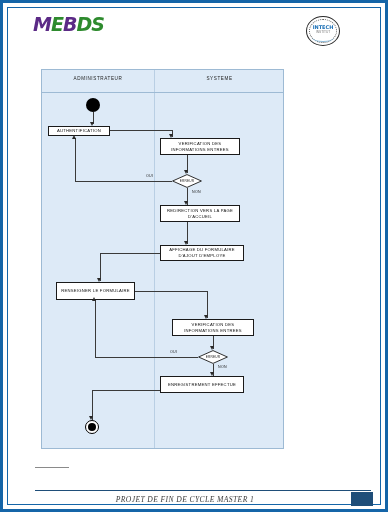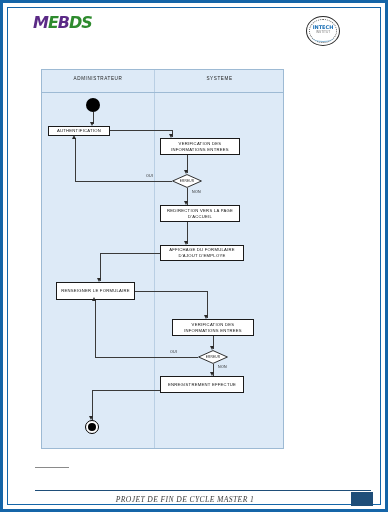--- a/index.html
+++ b/index.html
@@ -17,21 +17,21 @@
   }
   #page-inner{
     position:absolute;left:4px;top:4px;right:4px;bottom:4px;
     border:1px solid #1565a8;
     background:#ffffff;
     box-sizing:border-box;
   }
   
   #logo{
     position:absolute;left:30px;top:12px;
-    font-weight:bold;font-size:16px;letter-spacing:-1px;
+    font-weight:bold;font-size:19px;letter-spacing:-1px;
     font-family:"DejaVu Sans", sans-serif;
     font-style:italic;
     line-height:1;
     white-space:nowrap;
   }
   #logo .l-m{color:#5b2a86;}
   #logo .l-e{color:#2e8b2e;}
   #logo .l-b{color:#5b2a86;}
   #logo .l-ds{color:#2e8b2e;}
 

